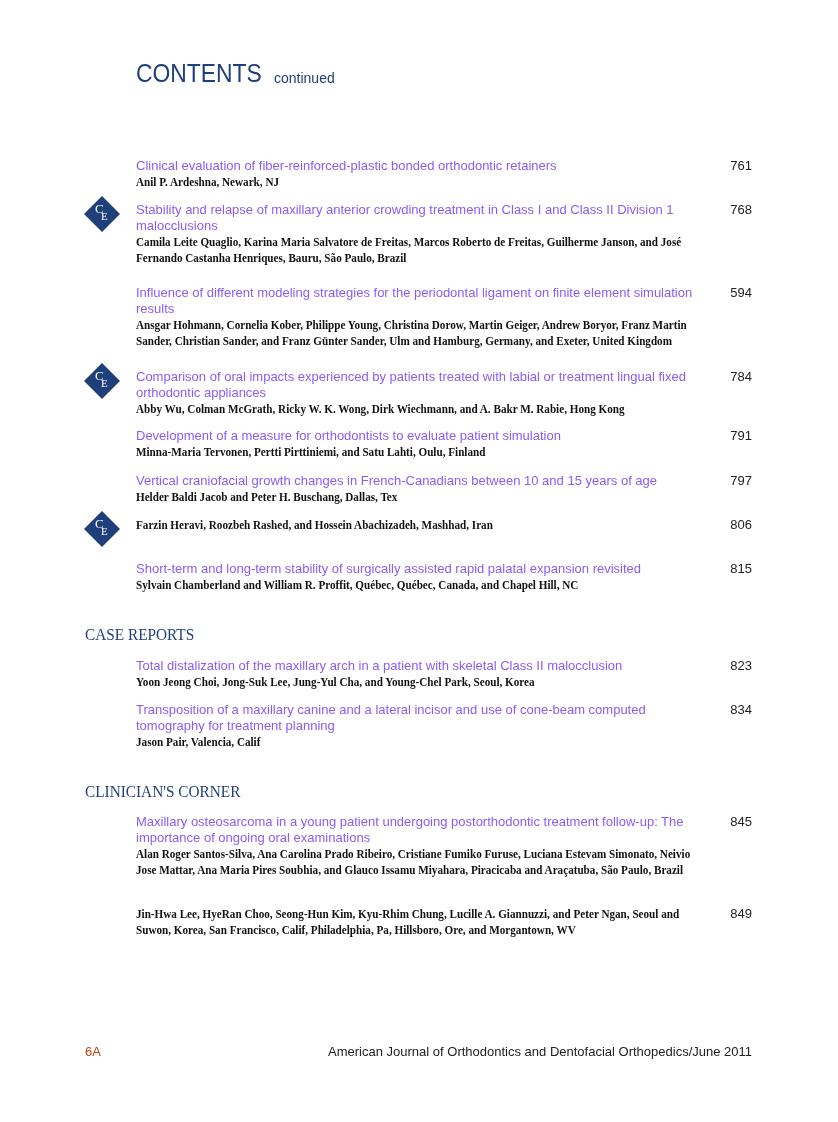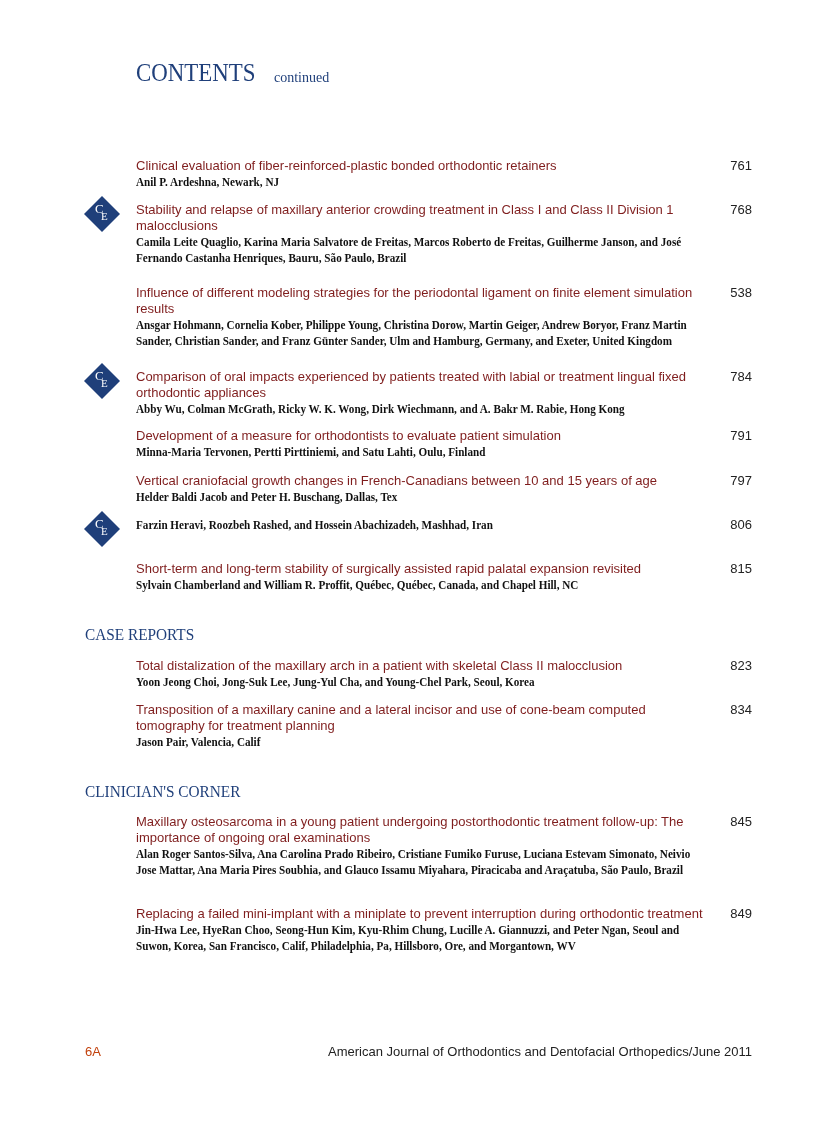--- a/index.html
+++ b/index.html
@@ -1,22 +1,22 @@
 <!DOCTYPE html>
 <html><head>
 <meta charset="utf-8">
 <style>
   html, body { margin:0; padding:0; background:#ffffff; }
   body { width:838px; height:1122px; position:relative; overflow:hidden; }
-  .page-title { position:absolute; left:136px; top:58px; color:#1f3f7a; font-family:Liberation Serif, serif; }
+  .page-title { position:absolute; left:136px; top:58px; color:#1f3f7a; font-family:Liberation Sans, sans-serif; }
   .page-title .big { font-size:26px; font-weight:normal; letter-spacing:0; transform:scaleX(0.88); transform-origin:left; display:inline-block; }
   .page-title .small { font-size:14px; position:absolute; left:138px; top:12px; white-space:nowrap; }
   .section-heading { position:absolute; left:85px; color:#1f3f7a; font-family:"Liberation Serif", serif; font-size:17px; transform:scaleX(0.9); transform-origin:left; white-space:nowrap; }
   .entry { position:absolute; left:136px; width:616px; }
-  .entry .title { font-family:"Liberation Sans", sans-serif; font-size:13px; color:#7f1d1d; line-height:16px; width:570px; }
+  .entry .title { font-family:"Liberation Sans", sans-serif; font-size:13px; color:#8b5cf6; line-height:16px; width:570px; }
   .entry .page { position:absolute; right:0; top:0; font-family:"Liberation Sans", sans-serif; font-size:13px; color:#222; line-height:16px; }
   .entry .authors { font-family:"Liberation Serif", serif; font-size:12.4px; color:#111; line-height:16px; width:580px; font-weight:bold; transform:scaleX(0.9); transform-origin:left; width:640px; }
   .ce-badge { position:absolute; left:-52px; top:-6px; width:36px; height:36px; }
   .footer-left { position:absolute; left:85px; top:1044px; font-family:"Liberation Sans", sans-serif; font-size:13px; color:#c2410c; }
   .footer-right { position:absolute; right:86px; top:1044px; font-family:"Liberation Sans", sans-serif; font-size:13px; color:#222; }
 </style>
 </head>
 <body>
 
 <div class="page-title">
@@ -36,21 +36,21 @@
       <text x="11" y="17" fill="#fff" font-family="Liberation Serif, serif" font-size="13">C</text>
       <text x="17" y="24" fill="#fff" font-family="Liberation Serif, serif" font-size="11">E</text>
     </svg>
   <div class="title">Stability and relapse of maxillary anterior crowding treatment in Class I and Class II Division 1 malocclusions</div>
   <div class="page">768</div>
   <div class="authors">Camila Leite Quaglio, Karina Maria Salvatore de Freitas, Marcos Roberto de Freitas, Guilherme Janson, and José Fernando Castanha Henriques, Bauru, São Paulo, Brazil</div>
 </div>
 
 <div class="entry" style="top:277px;margin-top:8px;">
   <div class="title">Influence of different modeling strategies for the periodontal ligament on finite element simulation results</div>
-  <div class="page">538</div>
+  <div class="page">594</div>
   <div class="authors">Ansgar Hohmann, Cornelia Kober, Philippe Young, Christina Dorow, Martin Geiger, Andrew Boryor, Franz Martin Sander, Christian Sander, and Franz Günter Sander, Ulm and Hamburg, Germany, and Exeter, United Kingdom</div>
 </div>
 
 <div class="entry" style="top:369px;">
   <svg class="ce-badge" viewBox="0 0 36 36">
       <polygon points="18,0 36,18 18,36 0,18" fill="#1f3f7a"></polygon>
       <text x="11" y="17" fill="#fff" font-family="Liberation Serif, serif" font-size="13">C</text>
       <text x="17" y="24" fill="#fff" font-family="Liberation Serif, serif" font-size="11">E</text>
     </svg>
   <div class="title">Comparison of oral impacts experienced by patients treated with labial or treatment lingual fixed orthodontic appliances</div>
@@ -102,19 +102,18 @@
 
 <div class="section-heading" style="top:782px;">CLINICIAN'S CORNER</div>
 
 <div class="entry" style="top:814px;">
   <div class="title">Maxillary osteosarcoma in a young patient undergoing postorthodontic treatment follow-up: The importance of ongoing oral examinations</div>
   <div class="page">845</div>
   <div class="authors">Alan Roger Santos-Silva, Ana Carolina Prado Ribeiro, Cristiane Fumiko Furuse, Luciana Estevam Simonato, Neivio Jose Mattar, Ana Maria Pires Soubhia, and Glauco Issamu Miyahara, Piracicaba and Araçatuba, São Paulo, Brazil</div>
 </div>
 
 <div class="entry" style="top:906px;">
-  <div class="title">Replacing a failed mini-implant with a miniplate to prevent interruption during orthodontic treatment</div>
   <div class="page">849</div>
   <div class="authors">Jin-Hwa Lee, HyeRan Choo, Seong-Hun Kim, Kyu-Rhim Chung, Lucille A. Giannuzzi, and Peter Ngan, Seoul and Suwon, Korea, San Francisco, Calif, Philadelphia, Pa, Hillsboro, Ore, and Morgantown, WV</div>
 </div>
 
 <div class="footer-left">6A</div>
 <div class="footer-right">American Journal of Orthodontics and Dentofacial Orthopedics/June 2011</div>
 
 </body></html>

